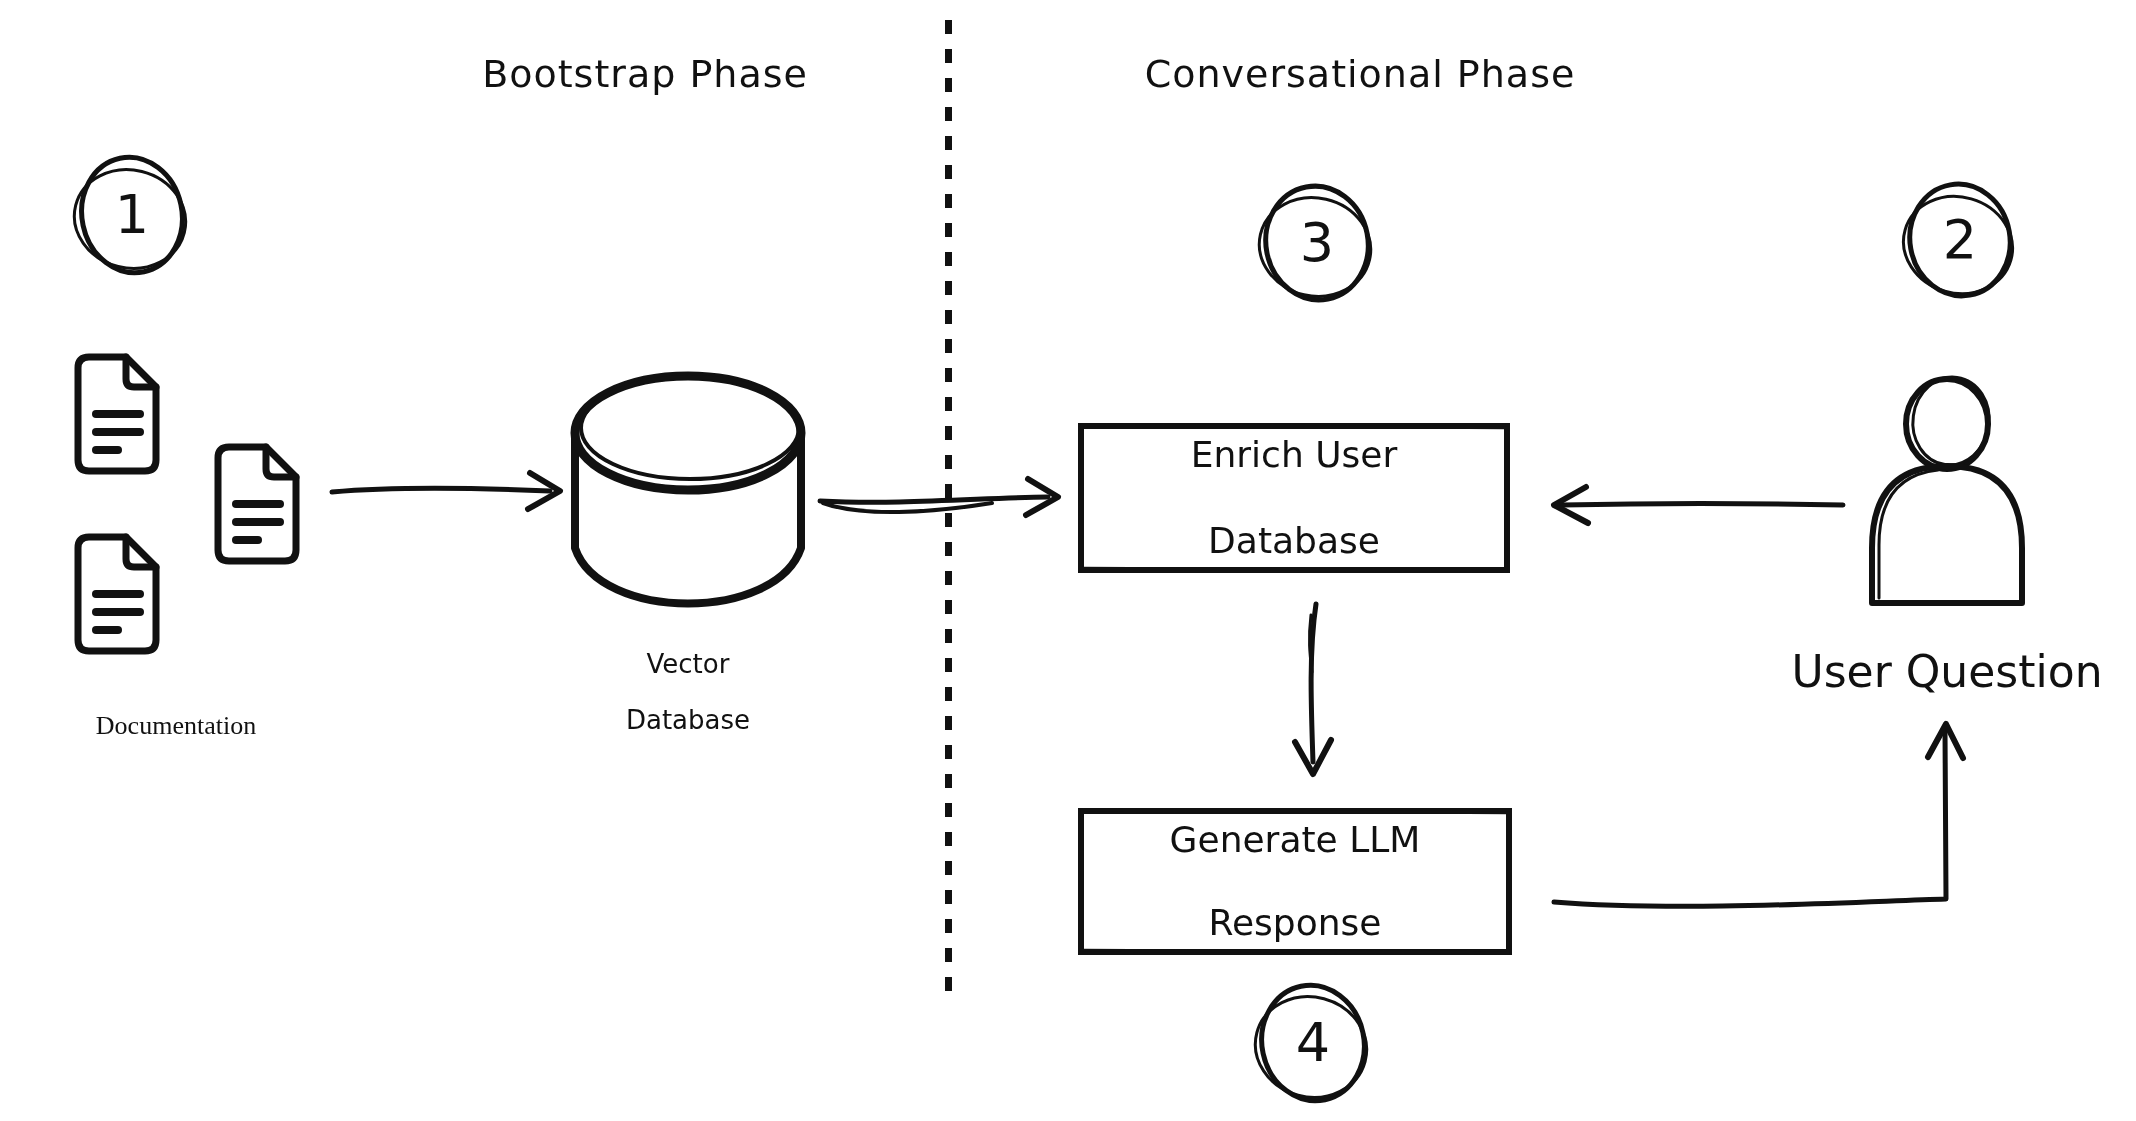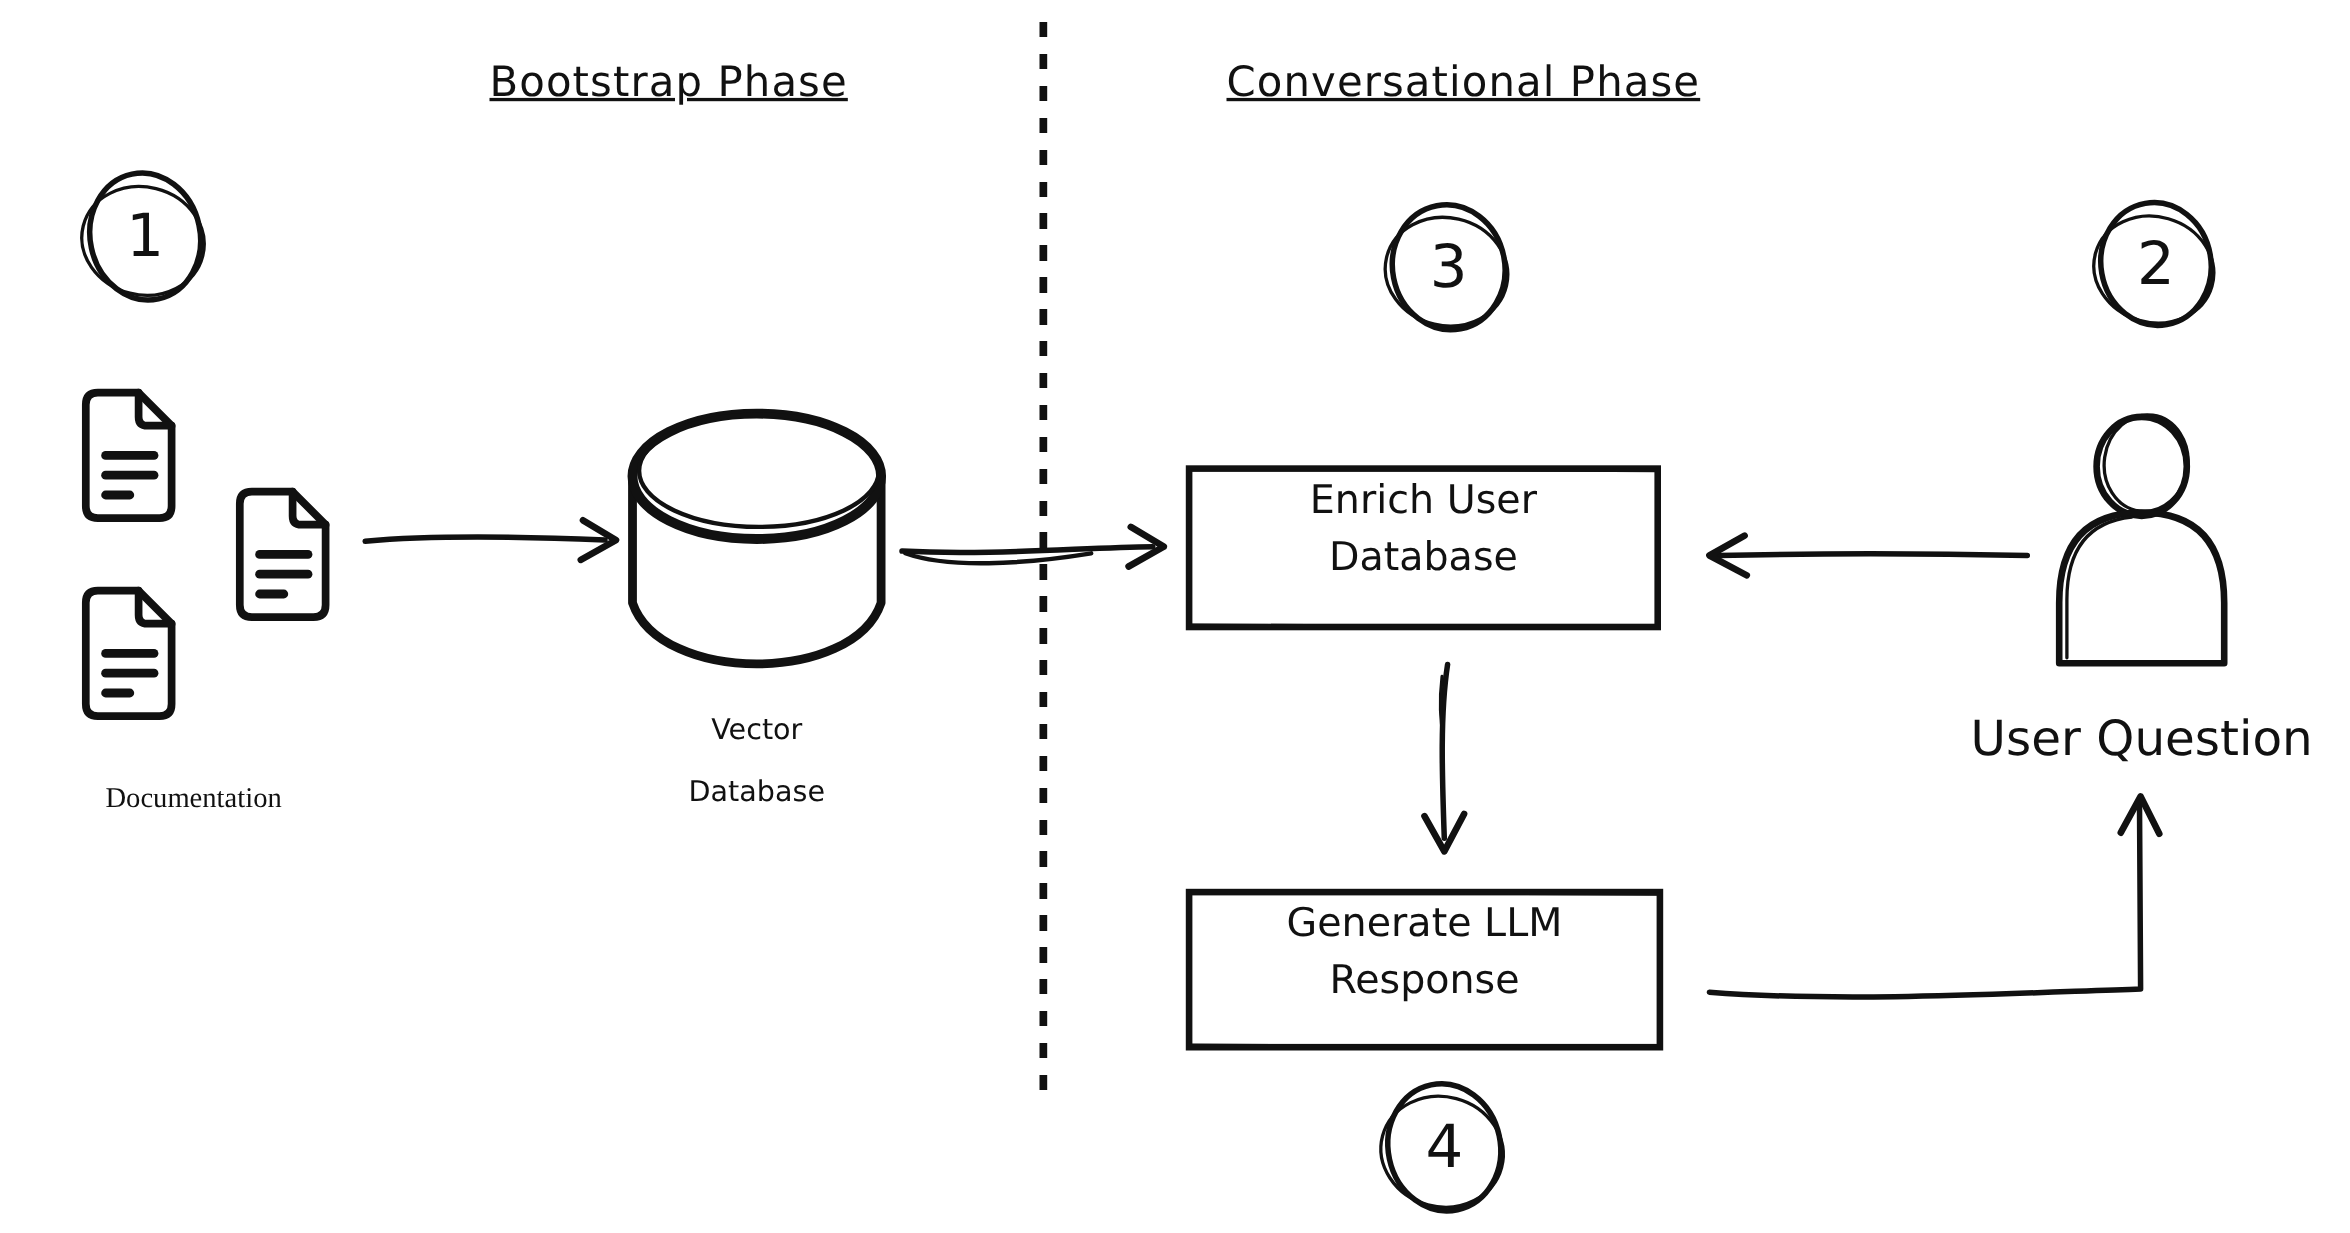--- a/index.html
+++ b/index.html
@@ -11,23 +11,23 @@
     font-family: "DejaVu Sans", "Liberation Sans", sans-serif;
     color: #111111;
     overflow: hidden;
   }
   .svg-layer { position: absolute; left: 0; top: 0; width: 2136px; height: 1121px; }
 
   .phase-title {
     position: absolute;
     font-size: 38px;
     letter-spacing: 1px;
+    text-align: center;
     color: #111111;
     white-space: nowrap;
-    text-decoration: underline;
   }
   .title-bootstrap { left: 445px; top: 52px; width: 400px; }
   .title-conversational { left: 1115px; top: 52px; width: 490px; }
 
   .divider {
     position: absolute;
     left: 945px; top: 20px;
     width: 7px; height: 980px;
     background: repeating-linear-gradient(#111 0 14px, transparent 14px 29px);
   }
@@ -44,21 +44,21 @@
   .label-vectordb      { left: 538px;  top: 636px; width: 300px; }
   .label-userquestion  { left: 1772px; top: 644px; width: 350px; font-size: 44px; }
 
   .flow-box {
     position: absolute;
     border: 6px solid #111111;
     background: #ffffff;
     display: flex;
     flex-direction: column;
     align-items: center;
-    justify-content: flex-start;
+    justify-content: space-between;
     font-size: 36px;
     line-height: 52px;
     text-align: center;
   }
   .flow-box::before {
     content: "";
     position: absolute;
     inset: -4px;
     border: 3px solid #111111;
     transform: rotate(0.35deg);

